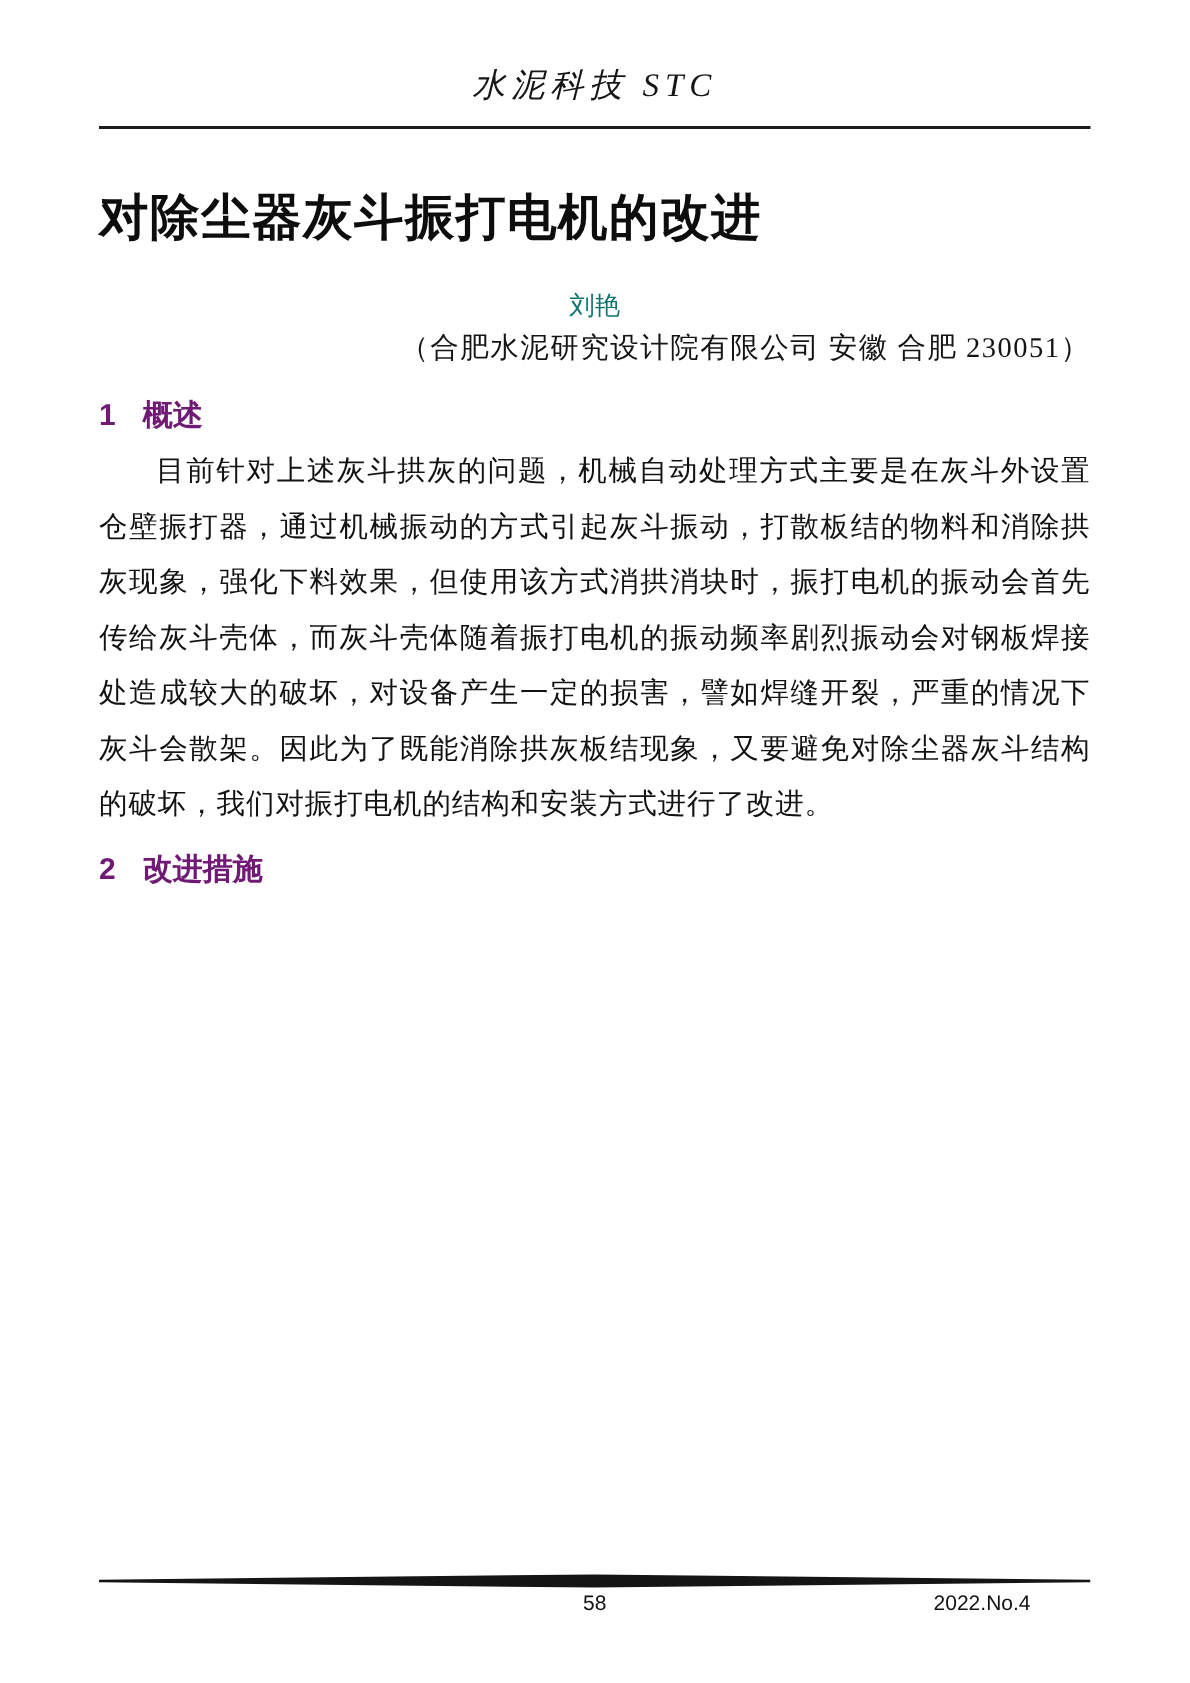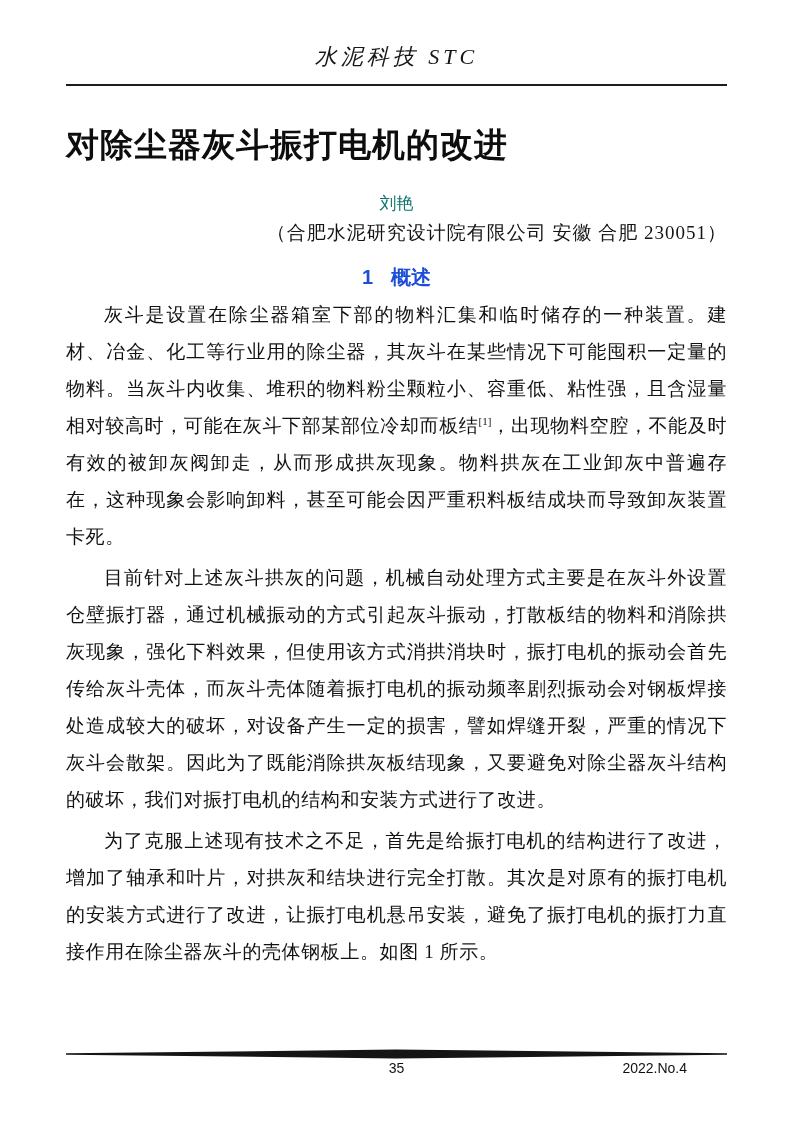--- a/index.html
+++ b/index.html
@@ -61,22 +61,21 @@
     line-height: 26px;
     letter-spacing: 1px;
     color: #141414;
   }
   .section-heading {
     margin-top: 16px;
     font-size: 20px;
     line-height: 30px;
     font-weight: bold;
     font-family: "Liberation Sans", "DejaVu Sans", sans-serif;
-    color: #1d4ed8;
-    text-align: center;
+    color: #701a75;
   }
   .section-heading .sec-num {
     display: inline-block;
     margin-right: 18px;
   }
   .section-heading.second {
     margin-top: 10px;
   }
   .body-para {
     margin: 4px 0 0 0;
@@ -136,30 +135,31 @@
     <h1 class="article-title">对除尘器灰斗振打电机的改进</h1>
 
     <div class="author">刘艳</div>
 
     <div class="affiliation">（合肥水泥研究设计院有限公司 安徽 合肥 230051）</div>
 
     <div class="section-heading">
       <span class="sec-num">1</span><span>概述</span>
     </div>
 
-    <p class="body-para"><span>灰斗是设置在除尘器箱室下部的物料汇集和临时储存的一种装置。建材、冶金、化工等行业用的除尘器，其灰斗在某些情况下可能囤积一定量的物料。当灰斗内收集、堆积的物料粉尘颗粒小、容重低、粘性强，且含湿量相对较高时，可能在灰斗下部某部位冷却而板结</span><sup>[1]</sup><span>，出现物料空腔，不能及时有效的被卸灰阀卸走，从而形成拱灰现象。物料拱灰在工业卸灰中普遍存在，这种现象会影响卸料，甚至可能会因严重积料板结成块而导致卸灰装置卡死。</span></p>
 
     <p class="body-para">目前针对上述灰斗拱灰的问题，机械自动处理方式主要是在灰斗外设置仓壁振打器，通过机械振动的方式引起灰斗振动，打散板结的物料和消除拱灰现象，强化下料效果，但使用该方式消拱消块时，振打电机的振动会首先传给灰斗壳体，而灰斗壳体随着振打电机的振动频率剧烈振动会对钢板焊接处造成较大的破坏，对设备产生一定的损害，譬如焊缝开裂，严重的情况下灰斗会散架。因此为了既能消除拱灰板结现象，又要避免对除尘器灰斗结构的破坏，我们对振打电机的结构和安装方式进行了改进。</p>
 
+    <div class="section-heading second">
+      <span class="sec-num">2</span><span>改进措施</span>
+    </div>
 
-    <p class="body-para">为了克服上述现有技术之不足，首先是给振打电机的结构进行了改进，增加了轴承和叶片，对拱灰和结块进行完全打散。其次是对原有的振打电机的安装方式进行了改进，让振打电机悬吊安装，避免了振打电机的振打力直接作用在除尘器灰斗的壳体钢板上。如图 1 所示。</p>
 
   </div>
 
   <svg class="footer-rule" viewBox="0 0 661 10" preserveAspectRatio="none" aria-hidden="true">
     <polygon points="0,4.2 330,0.6 661,4.2 661,5.8 330,9.4 0,5.8" fill="#151515"></polygon>
   </svg>
 
-  <div class="page-number">35</div>
+  <div class="page-number">58</div>
 
   <div class="issue-number">2022.No.4</div>
 
 </div>
 
 </body></html>

